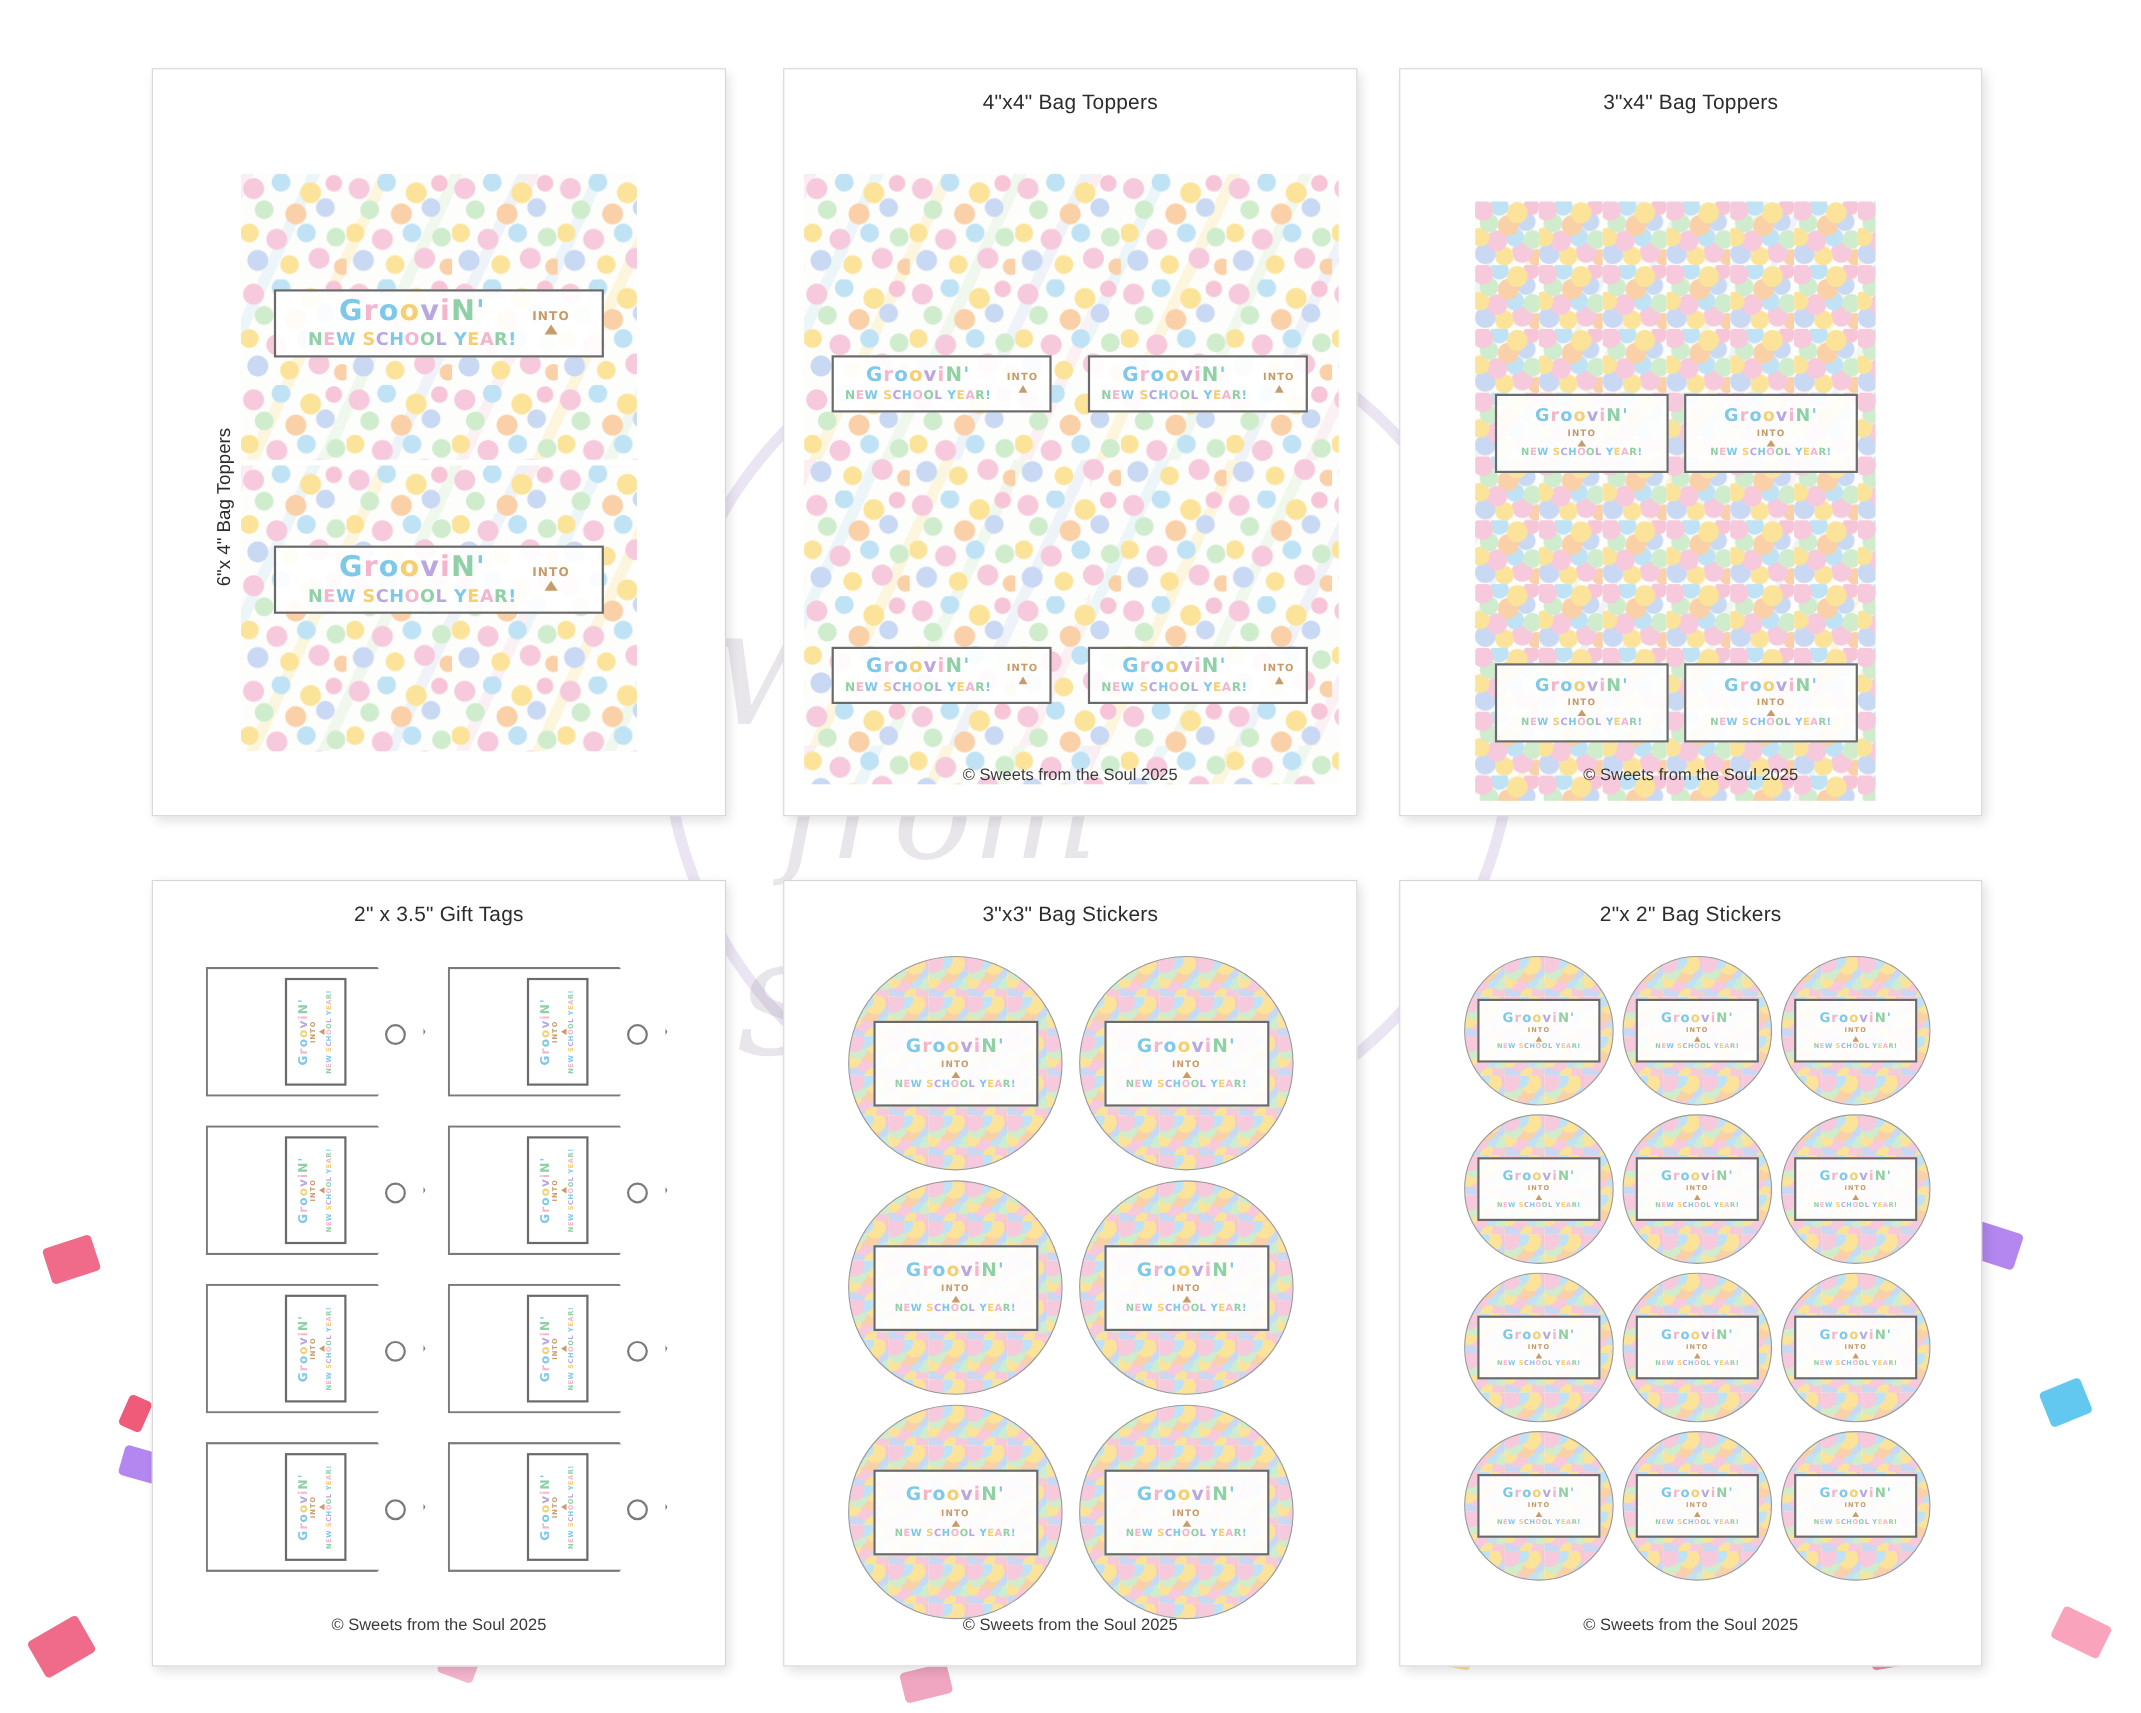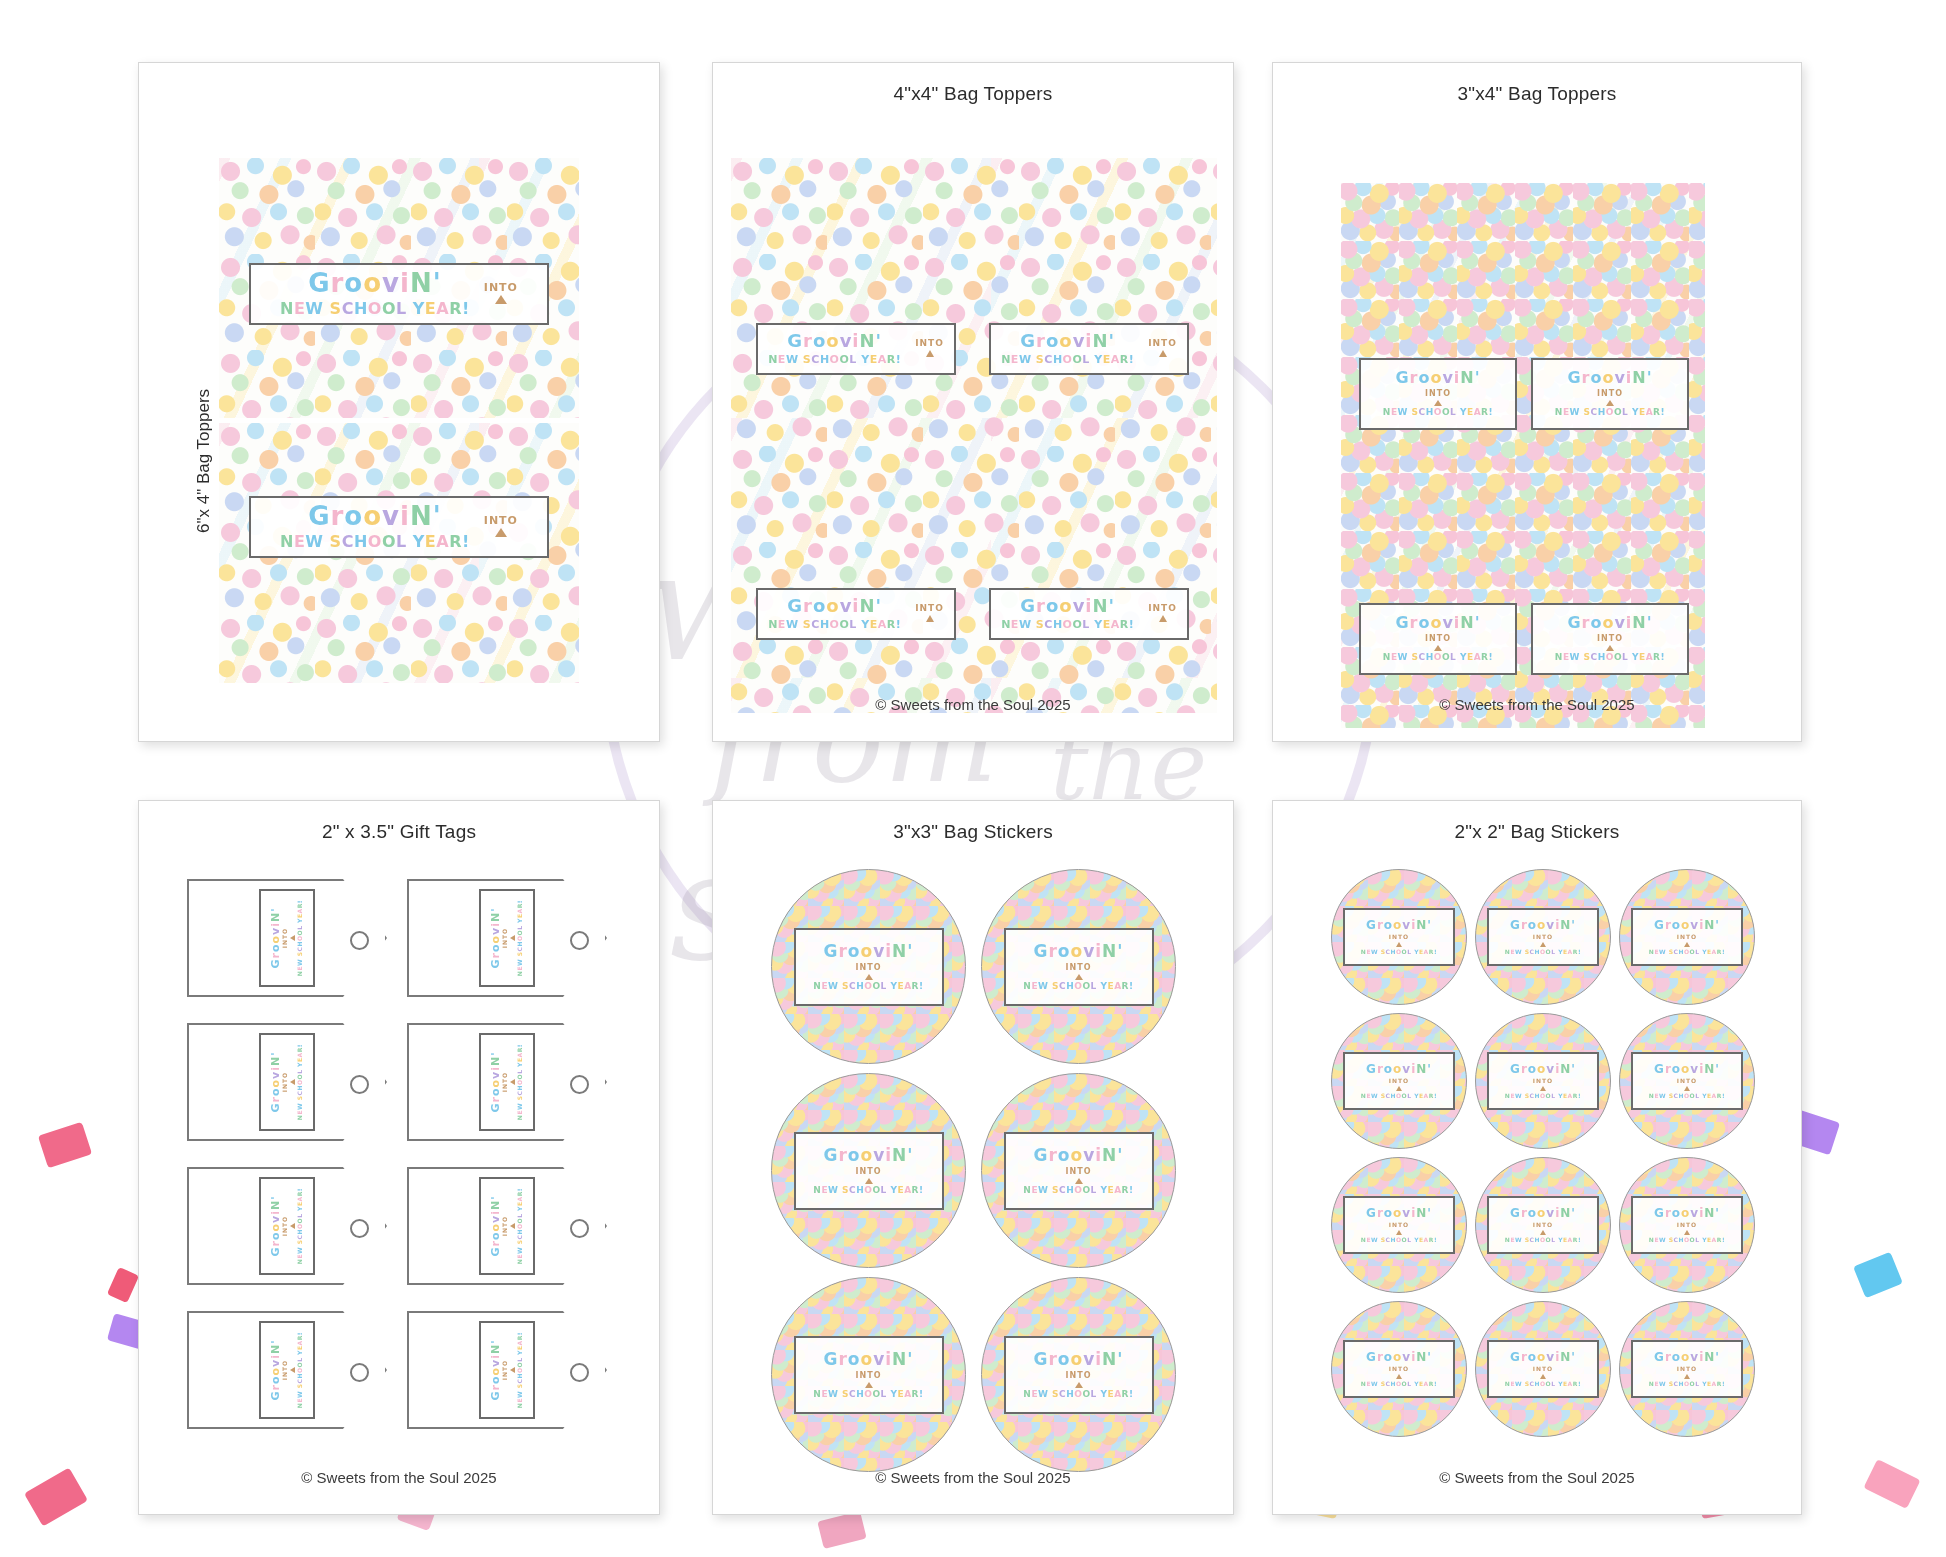--- a/index.html
+++ b/index.html
@@ -231,21 +231,20 @@
     box-sizing: border-box;
   }
 </style>
 </head>
 <body>
 
 <div id="watermark">
   <div class="wm-circle"></div>
   <div class="wm-text wm-1">Sweets</div>
   <div class="wm-text wm-2">from</div>
-  <div class="wm-text wm-3">the</div>
   <div class="wm-text wm-4">soul</div>
 </div>
 
 <div class="confetti" style="left:42px;  top:1128px; width:46px; height:34px; background:#f06a8a; transform:rotate(-18deg); border-radius:4px;"></div>
 <div class="confetti" style="left:112px; top:1270px; width:22px; height:30px; background:#ef5b78; transform:rotate(24deg); border-radius:4px;"></div>
 <div class="confetti" style="left:30px;  top:1478px; width:52px; height:38px; background:#f06a8a; transform:rotate(-30deg); border-radius:4px;"></div>
 <div class="confetti" style="left:110px; top:1318px; width:40px; height:28px; background:#b487f0; transform:rotate(16deg); border-radius:4px;"></div>
 <div class="confetti" style="left:160px; top:1452px; width:30px; height:24px; background:#f7c948; transform:rotate(-12deg); border-radius:4px;"></div>
 <div class="confetti" style="left:400px; top:1500px; width:34px; height:26px; background:#f5b6cf; transform:rotate(20deg); border-radius:4px;"></div>
 <div class="confetti" style="left:820px; top:1516px; width:44px; height:28px; background:#f0a6c0; transform:rotate(-14deg); border-radius:4px;"></div>

